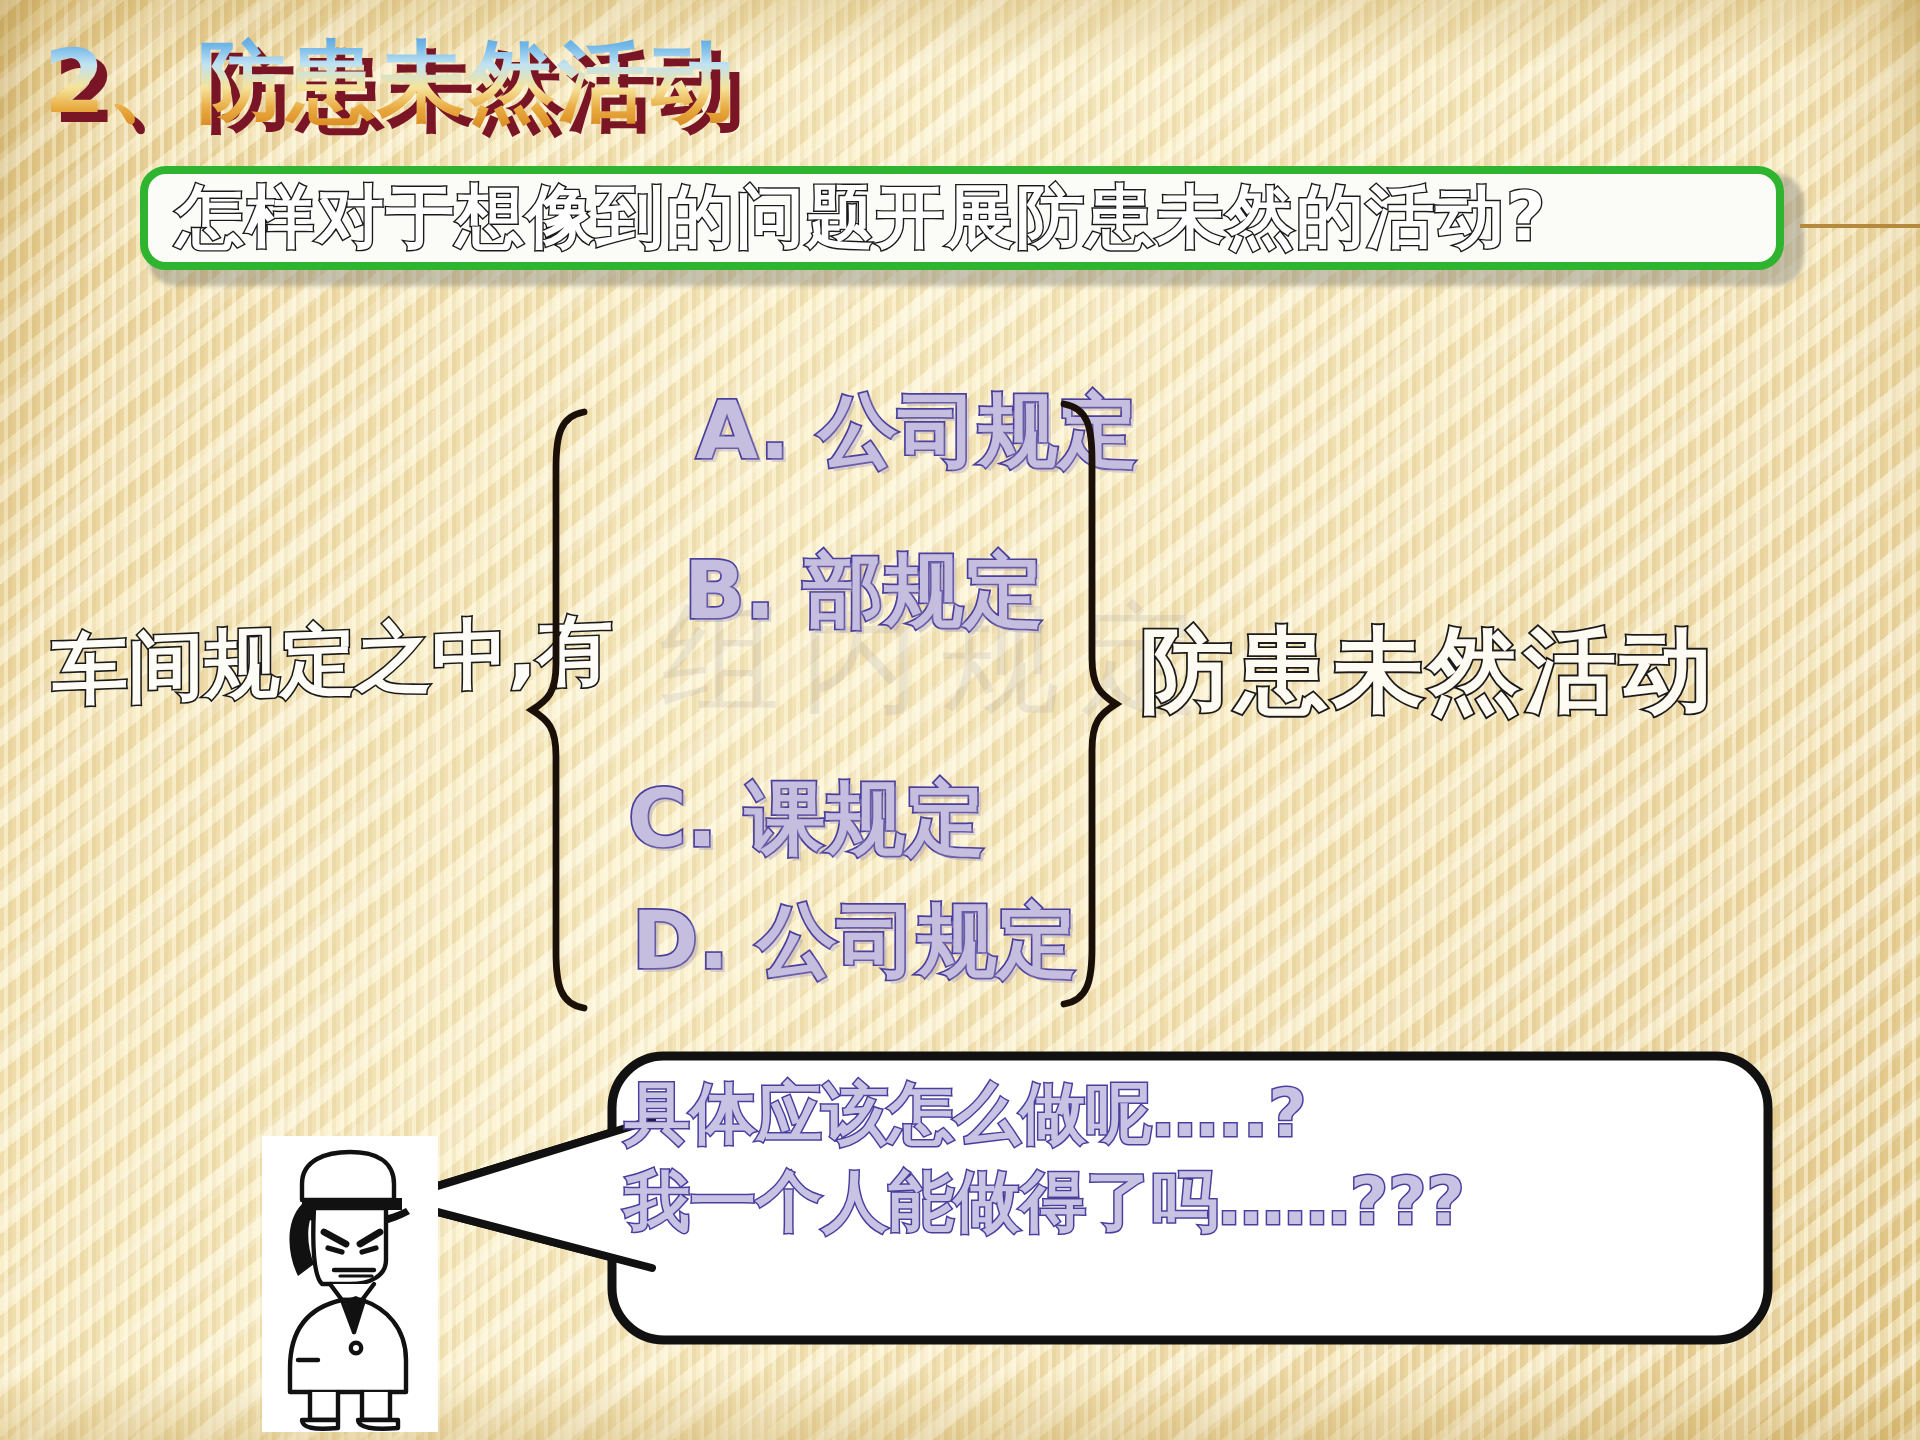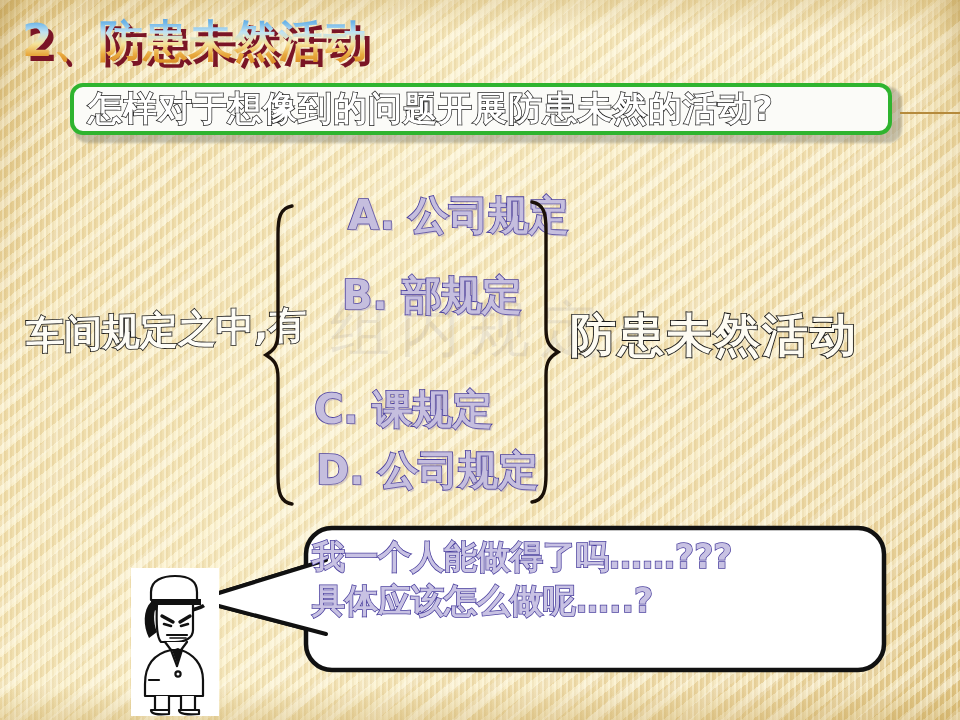--- a/index.html
+++ b/index.html
@@ -308,22 +308,22 @@
     <path d="M0 76 L130 36 L130 110 Z" fill="#ffffff" stroke="#111111" stroke-width="4" stroke-linejoin="round"></path>
 
     <rect x="110" y="4" width="578" height="142" rx="26" ry="26" fill="#ffffff" stroke="#111111" stroke-width="4.5"></rect>
 
     <path d="M2 76 L128 38 L128 108 Z" fill="#ffffff" stroke="none"></path>
     <path d="M0 76 L130 36" fill="none" stroke="#111111" stroke-width="4" stroke-linecap="round"></path>
     <path d="M0 76 L130 110" fill="none" stroke="#111111" stroke-width="4" stroke-linecap="round"></path>
   </svg>
 
   <div class="bubble-text">
+    <div class="bline">具体应该怎么做呢…..?</div>
     <div class="bline">我一个人能做得了吗……???</div>
-    <div class="bline">具体应该怎么做呢…..?</div>
   </div>
 
   <div class="charbox">
     <svg width="88" height="148" viewBox="0 0 88 148">
       <g fill="none" stroke="#111111" stroke-width="2.2" stroke-linejoin="round" stroke-linecap="round">
 
         <path d="M20 24 C20 12, 32 8, 44 8 C56 8, 66 12, 66 24 L66 32 L20 32 Z" fill="#ffffff"></path>
 
         <path d="M20 31 L70 31 L70 37 L20 37 Z" fill="#111111" stroke="none"></path>
 

